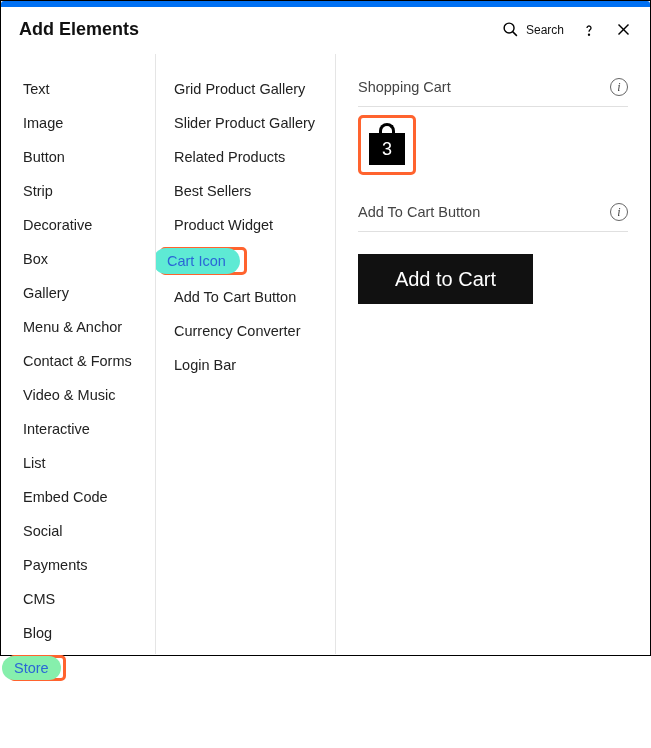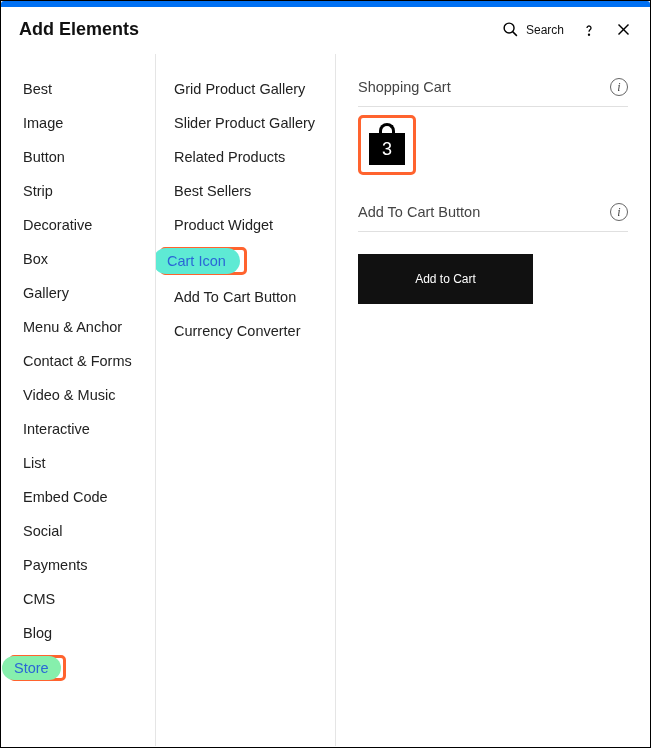--- a/index.html
+++ b/index.html
@@ -1,17 +1,17 @@
 <!DOCTYPE html>
 <html><head>
 <meta charset="utf-8">
 <style>
   * { box-sizing: border-box; margin: 0; padding: 0; }
   html, body { width: 651px; height: 748px; font-family: -apple-system, BlinkMacSystemFont, "Helvetica Neue", Arial, sans-serif; color:#000; }
-  .window { width:651px; height:748px; border:1px solid #000; background:#fff; position:relative; }
+  .window { width:651px; height:656px; border:1px solid #000; background:#fff; position:relative; }
   .topstrip { height:6px; background:#0070f3; border-top-left-radius:3px; border-top-right-radius:3px;}
   .header { display:flex; align-items:center; justify-content:space-between; padding:12px 18px 14px 18px; }
   .title { font-size:18px; font-weight:700; color:#111; }
   .header-right { display:flex; align-items:center; gap:16px; }
   .search-group { display:flex; align-items:center; gap:6px; cursor:pointer; }
   .icon-btn { cursor:pointer; display:flex; align-items:center; justify-content:center; width:18px; height:18px; }
   .body { display:flex; height:calc(100% - 6px - 48px); }
   .col1 { width:155px; border-right:1px solid #e5e5e5; padding:18px 0 0 0; overflow:visible;}
   .col1 .item { font-size:14.5px; color:#222; padding:9px 0 9px 22px; cursor:pointer; display:block;}
   .col1 .item.selected span.label{ background:#86efac; color:#2b66d6; border-radius:14px; padding:4px 12px; margin-left:-12px;}
@@ -23,21 +23,21 @@
   .col2 .item.selected {padding-top:5px; padding-bottom:5px;}
   .col3 { flex:1; padding:18px 22px 0 22px;}
   .section-head { display:flex; align-items:center; justify-content:space-between; padding:6px 0 10px 0; border-bottom:1px solid #e0e0e0; font-size:14.5px; color:#444;gap:24px;}
   .info-circle { width:18px; height:18px; border:1px solid #666; border-radius:50%; display:flex; align-items:center; justify-content:center; font-family:Georgia,serif; font-style:italic; font-size:12px; color:#444; cursor:pointer;}
   .cart-widget-wrap { margin-top:8px; margin-bottom:22px;}
   .cart-widget-hl { border:3px solid #ff632e; border-radius:5px; padding:4px; width:58px; height:60px; display:flex; align-items:center; justify-content:center;}
   .bag { position:relative; width:36px; height:40px;}
   .bag-handle { position:absolute; top:-2px; left:50%; transform:translateX(-50%); width:16px; height:12px; border:3px solid #000; border-bottom:none; border-top-left-radius:10px; border-top-right-radius:10px;}
   .bag-body { position:absolute; top:8px; left:0; width:36px; height:32px; background:#000; display:flex; align-items:center; justify-content:center;}
   .bag-body .count { color:#fff; font-size:18px; font-weight:400;}
-  .atc-btn { margin-top:22px; width:175px; height:50px; background:#111; color:#fff; border:none; font-size:12px; cursor:pointer; text-align:center;}
+  .atc-btn { margin-top:22px; width:175px; height:50px; background:#111; color:#fff; border:none; font-size:20px; cursor:pointer; text-align:center;}
   svg { display:block;}
   .search-text { font-size:12px; color:#111;}
 </style>
 </head>
 <body>
 
 <div class="window">
   <div class="topstrip"></div>
 
   <div class="header">
@@ -62,21 +62,21 @@
         <svg width="15" height="15" viewBox="0 0 24 24" fill="none" stroke="#000" stroke-width="2.2">
             <line x1="4" y1="4" x2="20" y2="20"></line>
             <line x1="20" y1="4" x2="4" y2="20"></line>
           </svg>
       </span>
     </div>
   </div>
 
   <div class="body">
     <div class="col1" id="col1">
-        <div class="item"><span>Best</span></div>
+        <div class="item"><span>Text</span></div>
         <div class="item"><span>Image</span></div>
         <div class="item"><span>Button</span></div>
         <div class="item"><span>Strip</span></div>
         <div class="item"><span>Decorative</span></div>
         <div class="item"><span>Box</span></div>
         <div class="item"><span>Gallery</span></div>
         <div class="item"><span>Menu &amp; Anchor</span></div>
         <div class="item"><span>Contact &amp; Forms</span></div>
         <div class="item"><span>Video &amp; Music</span></div>
         <div class="item"><span>Interactive</span></div>
@@ -90,20 +90,21 @@
       </div>
     <div class="col2" id="col2">
         <div class="item"><span>Grid Product Gallery</span></div>
         <div class="item"><span>Slider Product Gallery</span></div>
         <div class="item"><span>Related Products</span></div>
         <div class="item"><span>Best Sellers</span></div>
         <div class="item"><span>Product Widget</span></div>
         <div class="item selected"><span class="highlight-box" style="margin-left: -14px; padding: 3px 4px;"><span class="label">Cart Icon</span></span></div>
         <div class="item"><span>Add To Cart Button</span></div>
         <div class="item"><span>Currency Converter</span></div>
+        <div class="item"><span>Login Bar</span></div>
       </div>
     <div class="col3">
 
       <div class="section-head">
         <span>Shopping Cart</span>
         <span class="info-circle">i</span>
       </div>
       <div class="cart-widget-wrap">
         <div class="cart-widget-hl highlight-box">
           <div class="bag">

